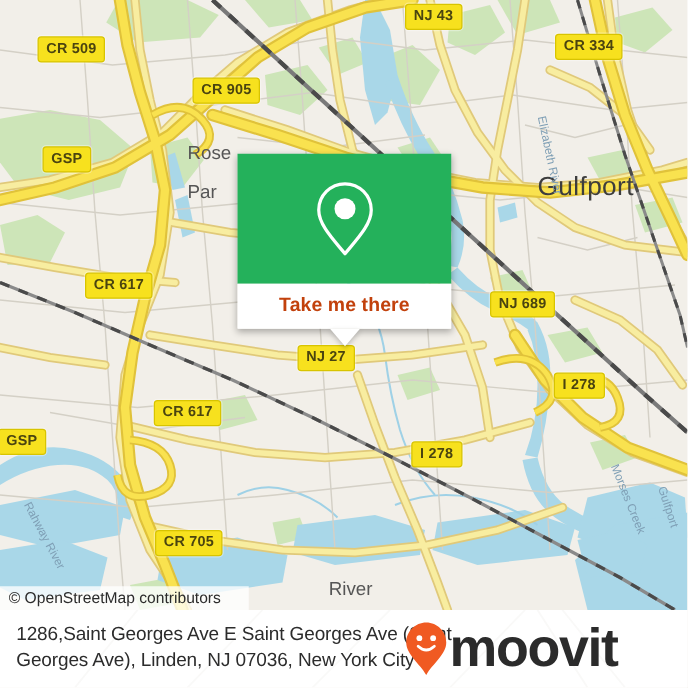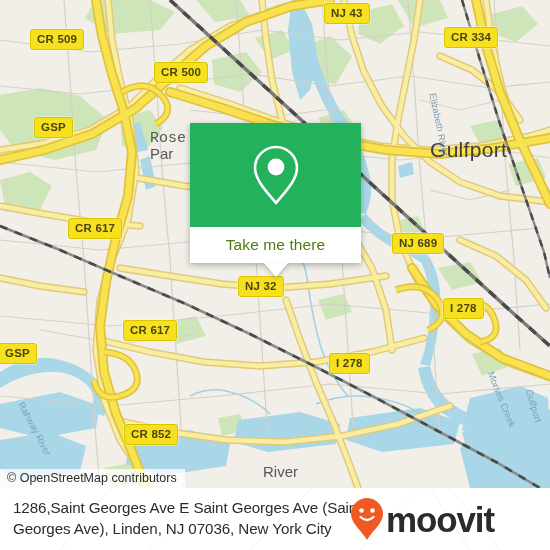--- a/index.html
+++ b/index.html
@@ -55,21 +55,21 @@
     padding: 3.5px 6px 4px 6px;
     white-space: nowrap;
     letter-spacing: .2px;
     box-shadow: 0 0 0 1px rgba(255,255,255,.35);
   }
 
   
   .attribution {
     position: absolute;
     left: 0; top: 469px;
-    padding: 2px 8px 3px 7px;
+    padding: 2px 22px 3px 7px;
     background: rgba(255,255,255,.78);
     font-size: 12.5px;
     color: #2b2b2b;
     white-space: nowrap;
   }
 
   
   .info-card {
     position: absolute;
     left: 190px; top: 123px;
@@ -88,22 +88,23 @@
   .card-white {
     background: #ffffff;
     height: 36px;
     display: flex;
     align-items: center;
     justify-content: center;
     position: relative;
   }
   .card-white-label {
     font-size: 15.5px;
-    color: #4d7c0f;
+    color: #c2410c;
     letter-spacing: .1px;
+    font-weight: bold;
   }
   .card-tail {
     position: absolute;
     left: 50%; top: 100%;
     transform: translateX(-50%);
     width: 0; height: 0;
     border-left: 12px solid transparent;
     border-right: 12px solid transparent;
     border-top: 14px solid #ffffff;
     filter: drop-shadow(0 2px 2px rgba(0,0,0,.22));
@@ -136,21 +137,21 @@
   }
   .moovit-logo {
     position: absolute;
     right: 8px; top: 50%;
     transform: translateY(-50%);
     display: flex;
     align-items: center;
     gap: 2px;
   }
   .moovit-word {
-    font-size: 35px;
+    font-size: 43px;
     font-weight: bold;
     color: #2b2b2b;
     letter-spacing: -1.1px;
     line-height: 1;
   }
 </style>
 </head>
 <body>
 
 <div id="root">
@@ -313,45 +314,45 @@
         <path d="M0 226 L60 250 L120 276 L186 304 L250 334 L314 366 L376 398 L436 430 L496 462 L540 488" stroke="#4a4a4a" stroke-width="2.6" stroke-dasharray="8 8"></path>
         <path d="M462 0 L480 60 L500 124 L522 188 L544 252 L550 278" stroke="#8a8a8a" stroke-width="2.4"></path>
         <path d="M462 0 L480 60 L500 124 L522 188 L544 252 L550 278" stroke="#4a4a4a" stroke-width="2.4" stroke-dasharray="7 7"></path>
       </g>
     </svg>
 
     <div class="map-label place-major" style="left:430px; top:138px;">Gulfport</div>
 
     <div class="map-label place-mid" style="left:263px; top:463px;">River</div>
 
-    <div class="map-label place-mid" style="left:150px; top:130px;font-family:Liberation Mono, monospace;">Rose</div>
+    <div class="map-label place-mid" style="left:150px; top:114px;">Rose</div>
 
     <div class="map-label place-mid" style="left:150px; top:145px;">Par</div>
 
     <div class="map-label water-label" style="left:438px; top:92px; transform:rotate(78deg); transform-origin:0 0;">Elizabeth River</div>
 
     <div class="map-label water-label" style="left:26px; top:400px; transform:rotate(62deg); transform-origin:0 0;">Rahway River</div>
 
     <div class="map-label water-label" style="left:496px; top:370px; transform:rotate(68deg); transform-origin:0 0;">Morses Creek</div>
 
     <div class="map-label water-label" style="left:534px; top:388px; transform:rotate(72deg); transform-origin:0 0;">Gulfport</div>
 
     <div class="shield" style="left:30px; top:29px;text-align:center;">CR 509</div>
-    <div class="shield" style="left:154px; top:62px;">CR 500</div>
+    <div class="shield" style="left:154px; top:62px;">CR 905</div>
     <div class="shield" style="left:324px; top:3px;">NJ 43</div>
     <div class="shield" style="left:444px; top:27px;">CR 334</div>
     <div class="shield" style="left:34px; top:117px;">GSP</div>
     <div class="shield" style="left:68px; top:218px;">CR 617</div>
     <div class="shield" style="left:392px; top:233px;">NJ 689</div>
-    <div class="shield" style="left:238px; top:276px;">NJ 32</div>
+    <div class="shield" style="left:238px; top:276px;">NJ 27</div>
     <div class="shield" style="left:443px; top:298px;">I 278</div>
     <div class="shield" style="left:123px; top:320px;">CR 617</div>
     <div class="shield" style="left:-2px; top:343px;">GSP</div>
     <div class="shield" style="left:329px; top:353px;">I 278</div>
-    <div class="shield" style="left:124px; top:424px;">CR 852</div>
+    <div class="shield" style="left:124px; top:424px;">CR 705</div>
 
     <div class="info-card">
       <div class="card-green">
         <svg width="50" height="62" viewBox="0 0 50 62">
           <path d="M25 3 C13.4 3 4 12.4 4 24 C4 36 16 48 25 59 C34 48 46 36 46 24 C46 12.4 36.6 3 25 3 Z" fill="none" stroke="#ffffff" stroke-width="2.6" stroke-linejoin="round"></path>
           <circle cx="25" cy="23" r="8.4" fill="#ffffff"></circle>
         </svg>
       </div>
       <div class="card-white">
         <span class="card-white-label">Take me there</span>

